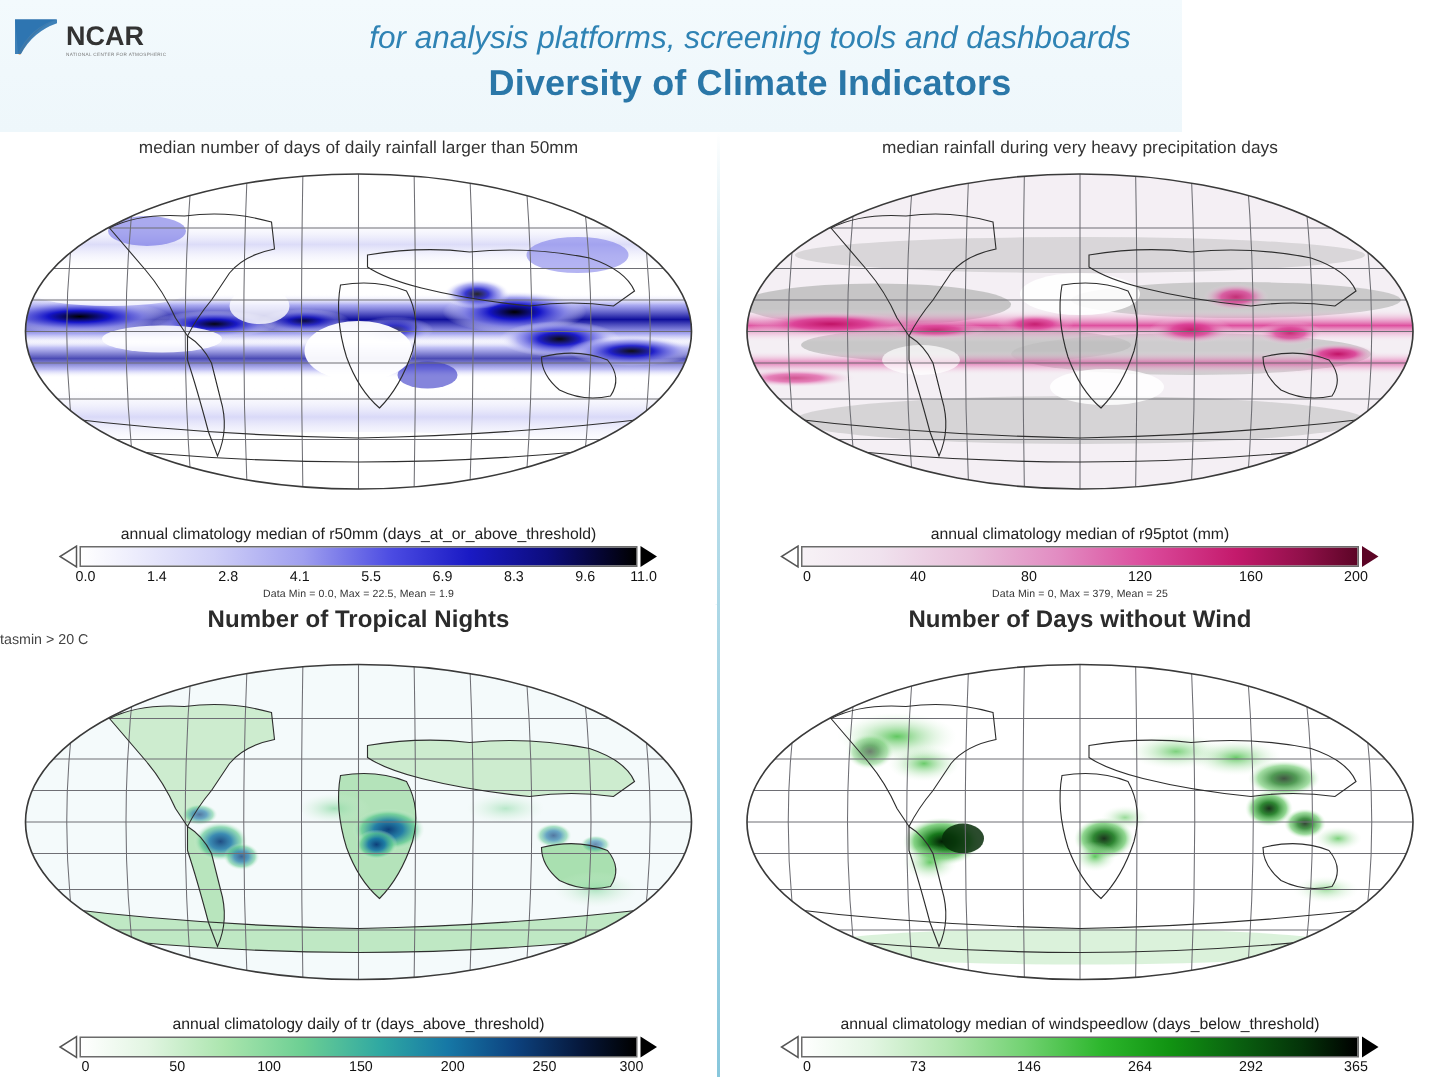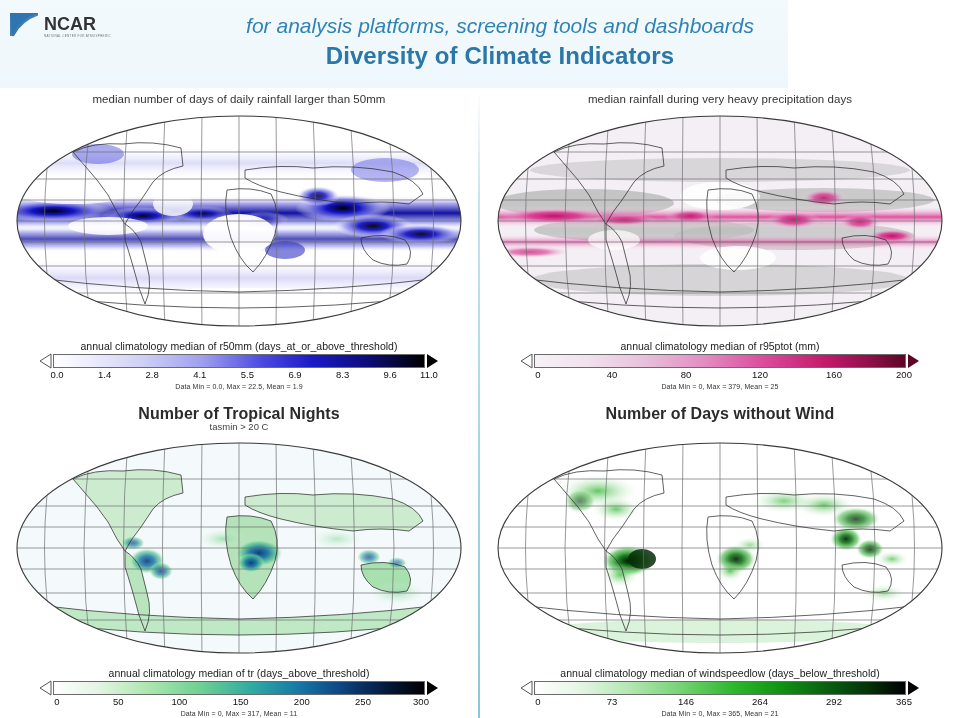--- a/index.html
+++ b/index.html
@@ -71,35 +71,34 @@
     font-size: 11.5px;
     color: #333;
     line-height: 14px;
     padding-top: 4px;
     letter-spacing: .05px;
   }
   .panel-title.big {
     font-size: 16px; font-weight: 600; color: #2b2b2b;
   }
   .panel-subtitle {
-    text-align: center;
     font-size: 9.5px; color: #444;
     line-height: 12px;
   }
 
   .map-wrap {
     position: relative;
     width: 452px; height: 232px;
     margin: 2px auto 0 auto;
   }
   .map-wrap svg { display: block; }
 
   
   .cbar-block {
-    width: 400px; margin: 0 auto 0 auto;
+    width: 400px; margin: 10px auto 0 auto;
     text-align: center;
   }
   .cbar-label {
     font-size: 10.5px; color: #222;
     line-height: 13px; white-space: nowrap;
   }
   .cbar-row {
     position: relative;
     height: 16px;
     display: flex; align-items: center;
@@ -455,21 +454,21 @@
               <path d="M232 62 Q268 56 300 60 Q340 56 380 64 Q404 72 410 86 L396 96 Q368 92 340 96 Q300 92 268 84 Q244 78 232 70 Z"></path>
               <path d="M348 130 Q372 124 392 132 Q402 144 394 156 Q376 160 360 152 Q348 142 348 130 Z"></path>
               <path d="M24 170 Q120 182 226 184 Q330 182 428 170 L424 188 Q320 200 226 200 Q130 200 28 188 Z"></path>
             </g>
           </g>
           <ellipse class="outline" cx="226" cy="113" rx="222" ry="105"></ellipse>
         </svg>
       </div>
 
       <div class="cbar-block">
-        <div class="cbar-label">annual climatology median of tr (days_above_threshold)</div>
+        <div class="cbar-label">annual climatology daily of tr (days_above_threshold)</div>
         <div class="cbar-row">
           <svg class="arrow-svg" width="14" height="16">
             <polygon points="12,1 12,15 1,8" fill="#ffffff" stroke="#555" stroke-width="1"></polygon>
           </svg>
           <div class="cbar-strip" style="background:linear-gradient(90deg,#ffffff 0%,#e2f5e2 12%,#aae5ad 26%,#6ccf93 40%,#2fa8a2 54%,#1678a6 66%,#0d4380 78%,#06183c 90%,#000000 100%)"></div>
           <svg class="arrow-svg" width="14" height="16">
             <polygon points="2,1 2,15 13,8" fill="#000000"></polygon>
           </svg>
         </div>
         <div class="cbar-ticks">

